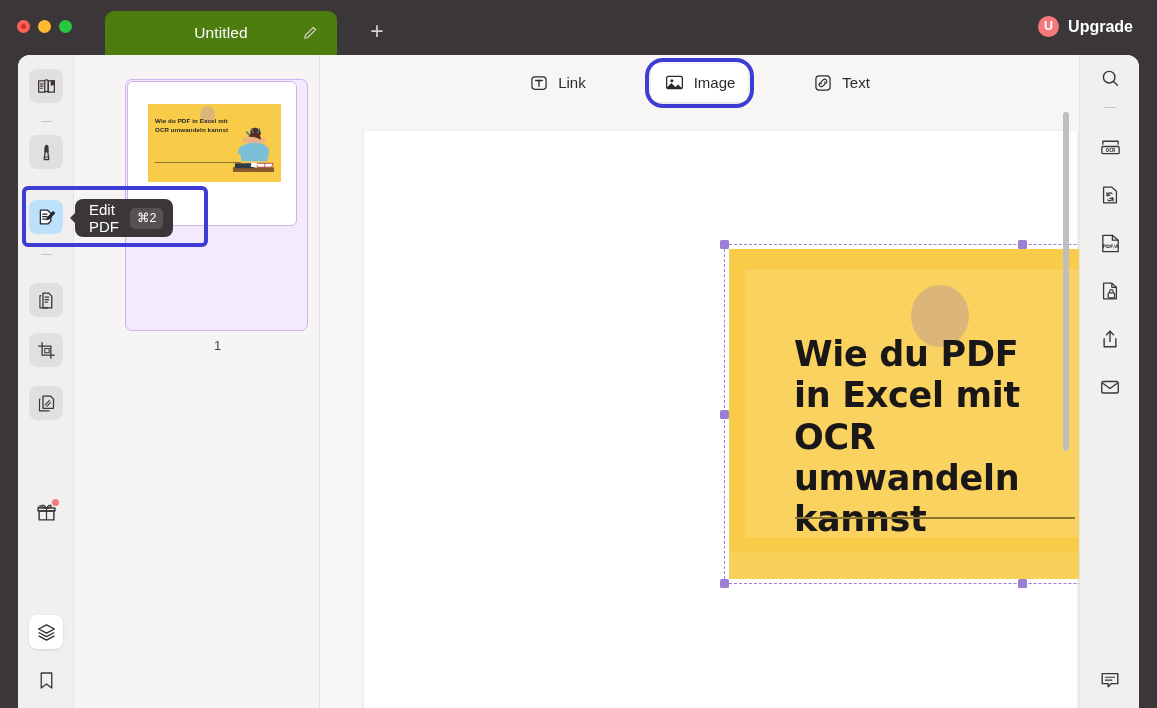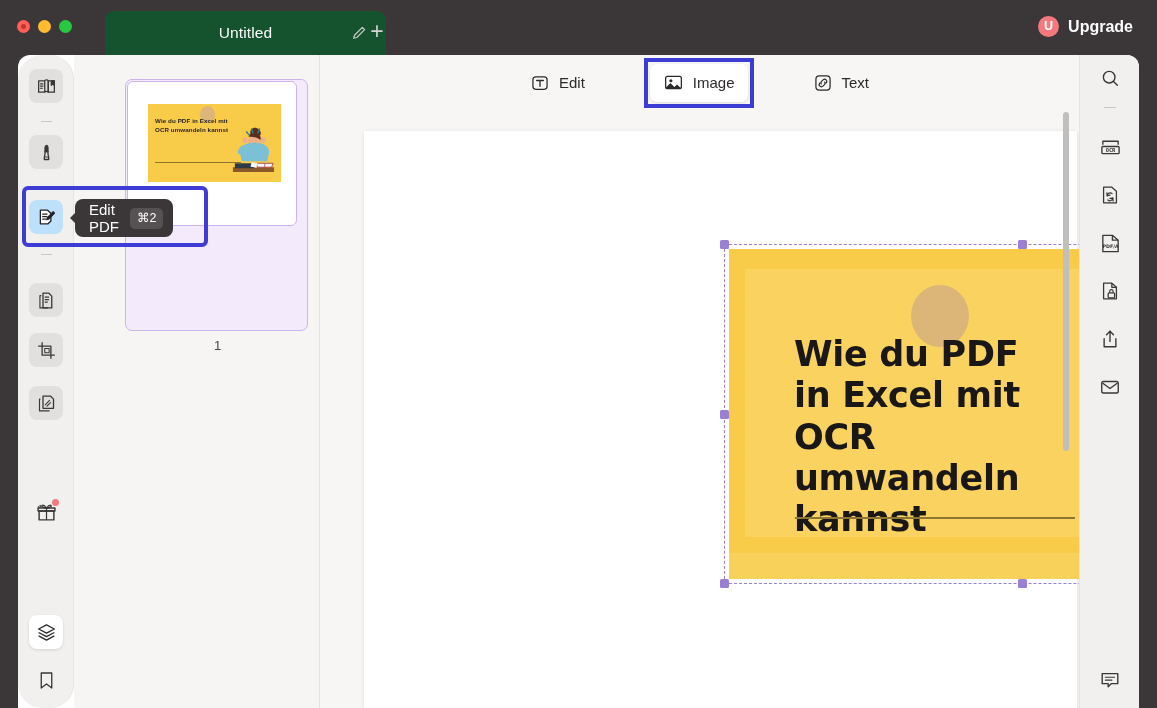--- a/index.html
+++ b/index.html
@@ -32,22 +32,22 @@
   .dot.yellow { background: #febc2e; }
   .dot.green  { background: #28c840; }
   .dot.red::after {
     content: ""; display:block;
     width:5px; height:5px; border-radius:50%;
     background:#c1352d; margin:4px auto;
   }
 
   .tab {
     position: absolute; left: 105px; top: 11px;
-    width: 281px; height: 44px;
-    background: #14532d;
+    width: 232px; height: 44px;
+    background: #4d7c0f;
     border-radius: 9px 9px 0 0;
     display: flex; align-items: center; justify-content: center;
   }
   .tab-title {
     color: #ffffff; font-size: 15.5px; letter-spacing: .1px;
   }
   .tab-pencil {
     position: absolute; right: 18px; top: 13px;
     width: 18px; height: 18px; opacity: .88;
   }
@@ -81,21 +81,20 @@
     border-radius: 12px 12px 0 0;
     overflow: hidden;
   }
 
   
   .left-rail {
     position: absolute; left: 0; top: 0;
     width: 56px; height: 653px;
     background: #f1f0ef;
     border-right: 1px solid #e6e4e2;
-    border-radius: 24px;
   }
   .rail-btn {
     position: absolute; left: 11px;
     width: 34px; height: 34px;
     border-radius: 8px;
     display: flex; align-items: center; justify-content: center;
     background: #e2e0de;
   }
   .rail-btn.plain { background: transparent; }
   .rail-btn.active-blue { background: #bde0fb; }
@@ -212,21 +211,21 @@
     border-radius: 7px;
     color: #2d2a29; font-size: 15px;
   }
   .tool-item.selected {
     background: #ffffff;
     box-shadow: 0 1px 3px rgba(0,0,0,.1);
   }
   .tool-ring {
     position: relative;
     border: 4px solid #3d3dd6;
-    border-radius: 0;
+    border-radius: 18px;
     padding: 2px;
     margin: 8px 18px;
   }
   .tool-gap { width: 28px; }
 
   .page-sheet {
     position: absolute; left: 44px; top: 76px;
     width: 713px; height: 580px;
     background: #ffffff;
     box-shadow: 0 1px 4px rgba(0,0,0,.10);
@@ -481,21 +480,21 @@
 
       <div class="edit-toolbar">
 
         <div class="tool-item">
           <span>
             <svg width="20" height="20" viewBox="0 0 24 24" fill="none" stroke="#2d2a29" stroke-width="1.5" stroke-linejoin="round">
               <rect x="3.5" y="4.5" width="17" height="15" rx="3.5"></rect>
               <path d="M8 9h8M12 9v7" stroke-width="1.6" stroke-linecap="round"></path>
             </svg>
           </span>
-          <span>Edit</span>
+          <span>Link</span>
         </div>
 
         <div class="tool-gap"></div>
 
         <div class="tool-ring">
           <div class="tool-item selected">
             <span>
               <svg width="21" height="21" viewBox="0 0 24 24" fill="none" stroke="#2d2a29" stroke-width="1.5" stroke-linejoin="round">
                 <rect x="3" y="5" width="18" height="14" rx="2.2"></rect>
                 <circle cx="9" cy="10" r="1.8" fill="#2d2a29" stroke="none"></circle>

